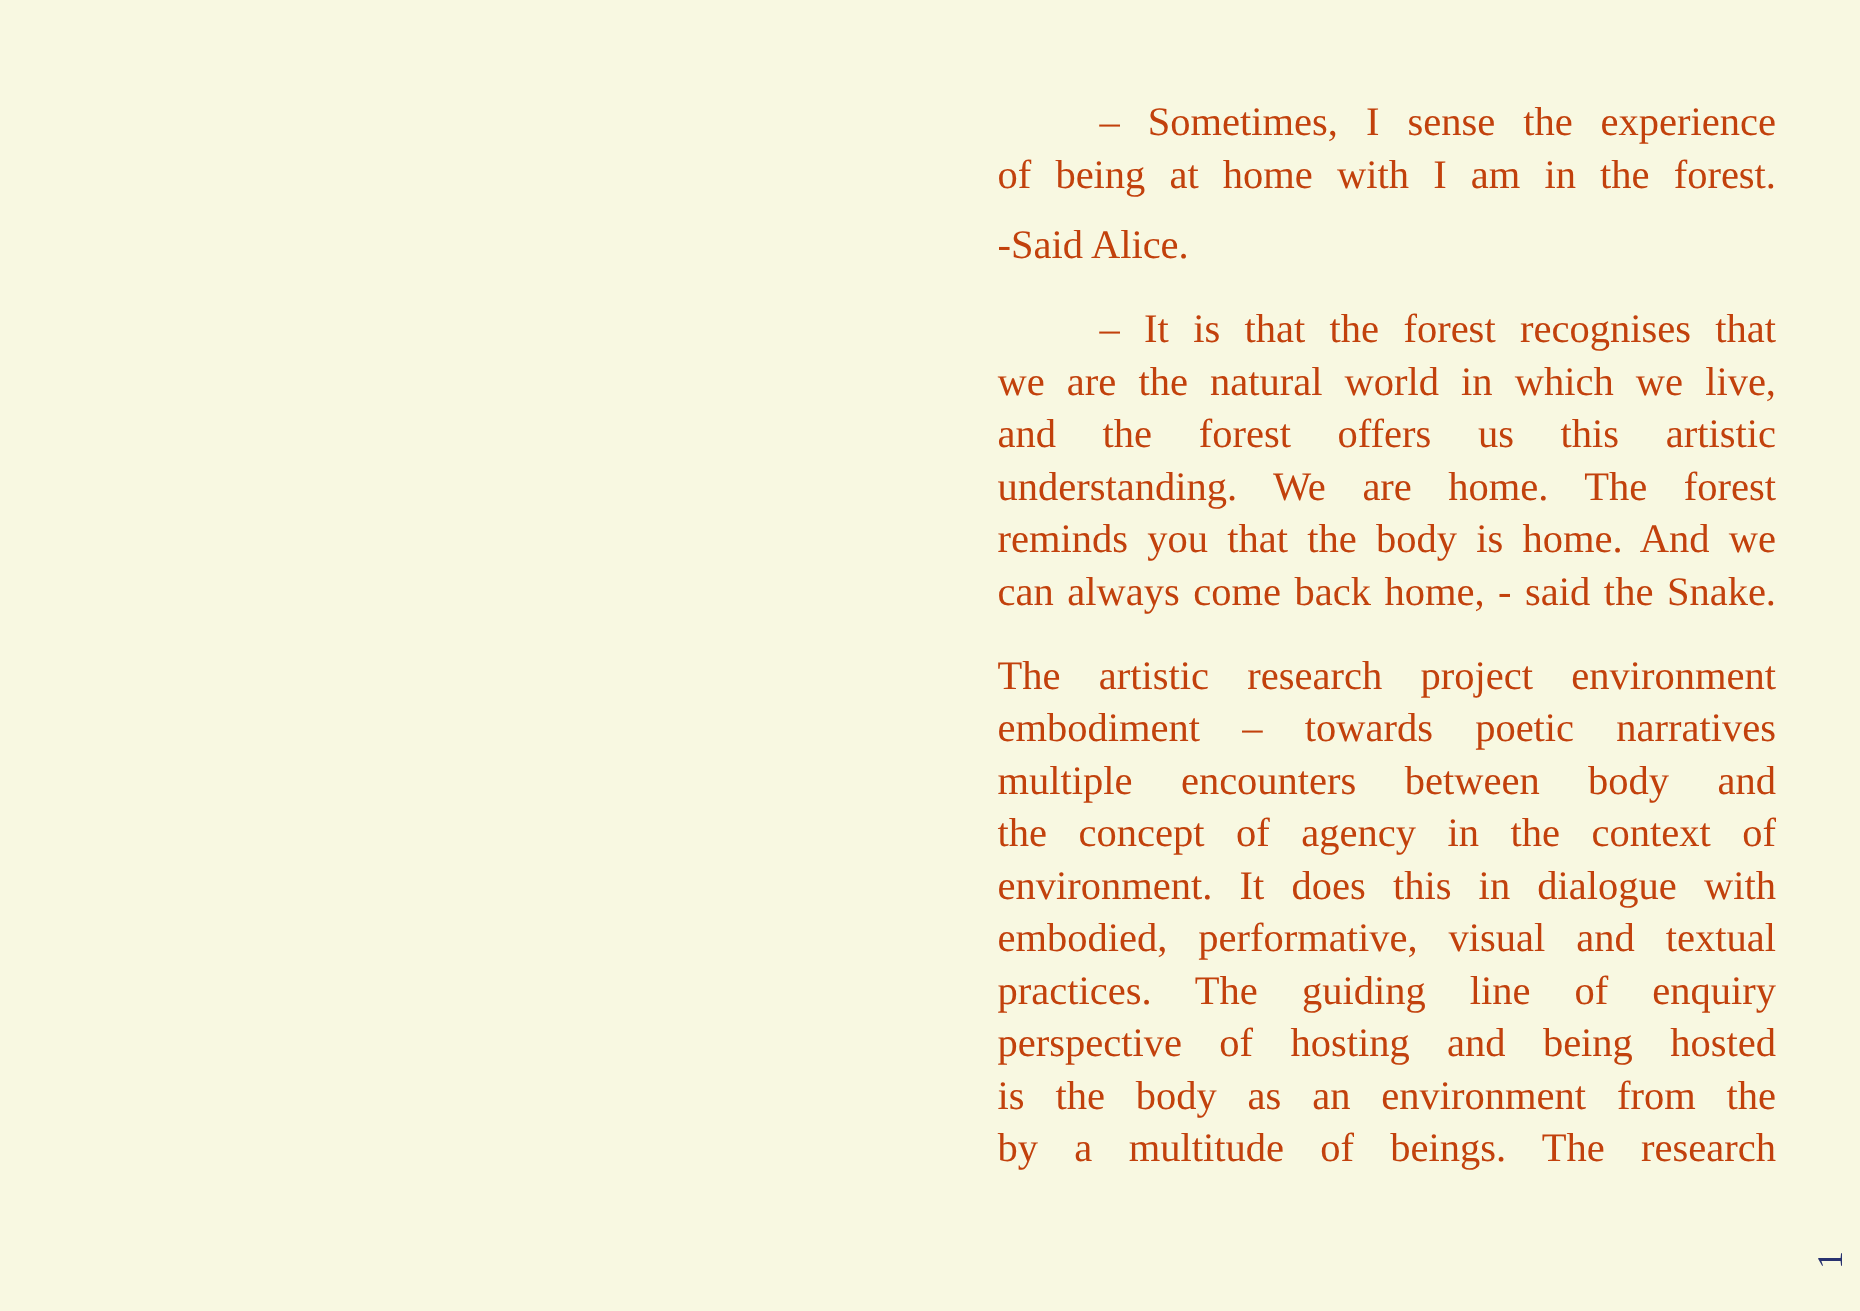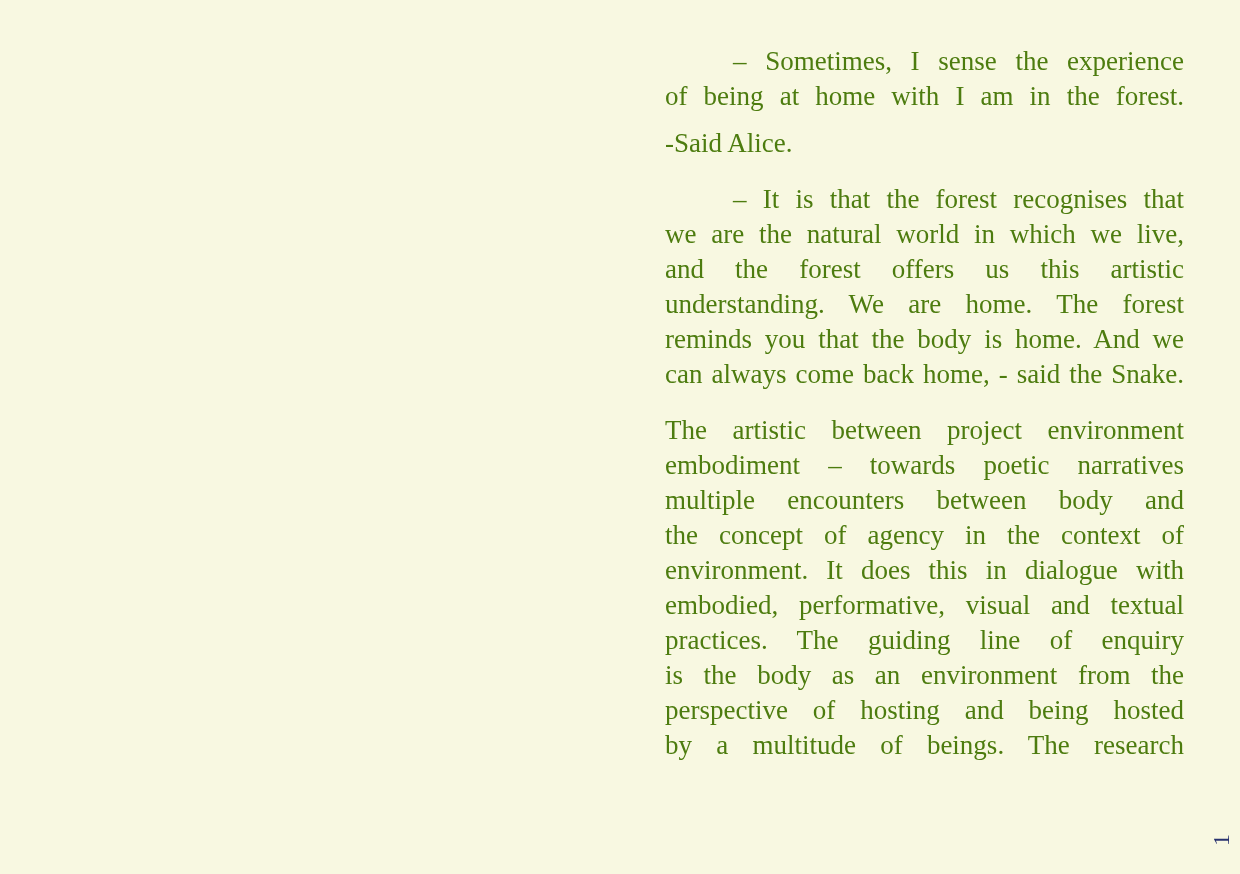--- a/index.html
+++ b/index.html
@@ -15,23 +15,23 @@
     font-family: "Liberation Serif", "DejaVu Serif", serif;
   }
   .page {
     position: absolute;
     inset: 0;
     background: #f8f8e1;
   }
   .text-column {
     position: absolute;
     left: 665px;
-    top: 44px;
+    top: 64px;
     width: 519px;
-    color: #4d7c0f;
+    color: #c2410c;
     font-size: 27px;
     line-height: 35px;
   }
   .paragraph {
     margin: 0 0 21px 0;
   }
   .paragraph:last-child {
     margin-bottom: 0;
   }
   .line {
@@ -73,26 +73,26 @@
       </div>
       <div class="paragraph">
         <div class="line indent"><span class="regular">– It is that the forest recognises that</span></div>
         <div class="line"><span class="regular">we are the natural world in which we live,</span></div>
         <div class="line"><span class="regular">and the forest offers us this artistic</span></div>
         <div class="line"><span class="regular">understanding. We are home. The forest</span></div>
         <div class="line"><span class="regular">reminds you that the body is home. And we</span></div>
         <div class="line"><span class="regular">can always come back home, - said the Snake.</span></div>
       </div>
       <div class="paragraph">
-        <div class="line"><span class="regular">The artistic between project </span><span class="italic">environment</span></div>
+        <div class="line"><span class="regular">The artistic research project </span><span class="italic">environment</span></div>
         <div class="line"><span class="italic">embodiment – towards poetic narratives</span></div>
         <div class="line"><span class="regular">multiple encounters between body and</span></div>
         <div class="line"><span class="regular">the concept of agency in the context of</span></div>
         <div class="line"><span class="regular">environment. It does this in dialogue with</span></div>
         <div class="line"><span class="regular">embodied, performative, visual and textual</span></div>
         <div class="line"><span class="regular">practices. The guiding line of enquiry</span></div>
+        <div class="line"><span class="regular">perspective of hosting and being hosted</span></div>
         <div class="line"><span class="regular">is the body as an environment from the</span></div>
-        <div class="line"><span class="regular">perspective of hosting and being hosted</span></div>
         <div class="line"><span class="regular">by a multitude of beings. The research</span></div>
       </div>
     </div>
   <div class="page-number">1</div>
 </div>
 
 </body></html>

